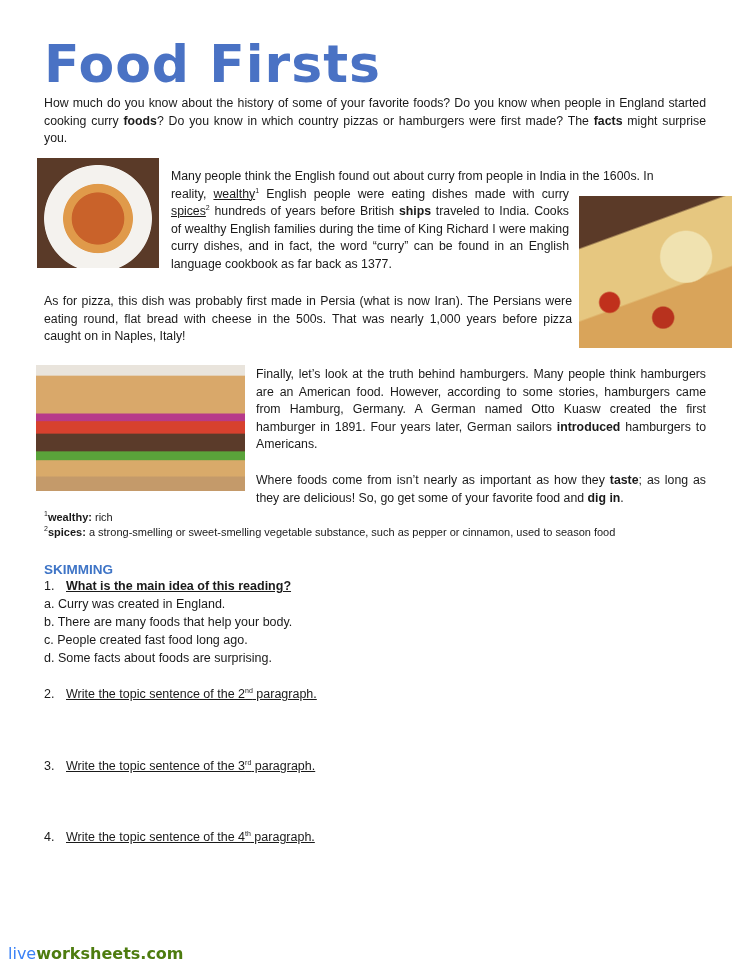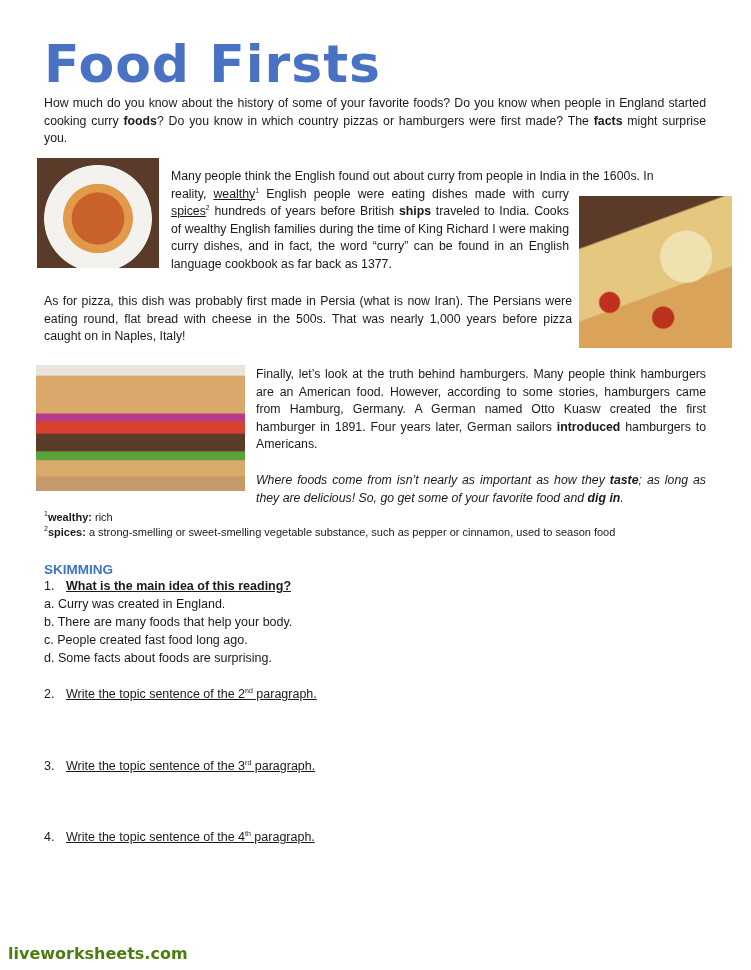--- a/index.html
+++ b/index.html
@@ -13,21 +13,21 @@
       left: 44px; top: 40px; font-family: "DejaVu Sans", sans-serif;
       font-weight: bold; font-size: 52px; line-height: 48px; color: #4a72c4;
       letter-spacing: 1px;
     }
     .p { text-align: justify; margin: 0; }
     .intro { left: 44px; top: 95px; width: 662px; }
     .para1a { left: 171px; top: 168px; width: 538px; }
     .para1b { left: 171px; top: 185.5px; width: 398px; }
     .para2 { left: 44px; top: 293px; width: 528px; }
     .para3 { left: 256px; top: 366px; width: 450px; }
-    .para4 { left: 256px; top: 472px; width: 450px; font-style: italic; }
+    .para4 { left: 256px; top: 472px; width: 450px; }
     b { font-weight: bold; }
     u { text-decoration: underline; }
     sup { font-size: 7px; line-height: 0; vertical-align: 5px; }
     .foot { left: 44px; font-size: 11px; line-height: 15px; }
     .foot1 { top: 510px; }
     .foot2 { top: 525px; }
     .img { overflow: hidden; }
     .curry { left: 37px; top: 158px; width: 122px; height: 110px;
       background: radial-gradient(ellipse at 50% 55%, #c9622a 0 30%, #e09a4a 31% 40%, #f4f2ee 41% 62%, #5a3a28 63%); }
     .pizza { left: 579px; top: 196px; width: 153px; height: 152px;
@@ -39,21 +39,21 @@
       background: linear-gradient(180deg, #e9e4dc 0 8%, #d9a86a 9% 38%, #b73a8a 39% 44%, #d7412e 45% 54%, #5b3b2a 55% 68%, #5aa33a 69% 75%, #d9aa6a 76% 88%, #c49a6a 89%); }
     .skimming { left: 44px; top: 561px; font-weight: bold; color: #3e74c6; font-size: 13.5px; }
     .q { left: 44px; font-size: 12.5px; text-decoration: underline; }
     .q1 { top: 578px; }
     .q1 .num { display: inline-block; width: 22px; }
     .opt { left: 44px; font-size: 12.5px; }
     .oa { top: 596px; } .ob { top: 614px; } .oc { top: 632px; } .od { top: 650px; }
     .q2 { top: 686px; } .q3 { top: 758px; } .q4 { top: 829px; }
     .q .n { display: inline-block; width: 22px; }
     .logo { left: 8px; top: 945px; font-family: "DejaVu Sans", sans-serif; font-size: 16px; color: #444; }
-    .logo .live { color: #4d7c0f; font-weight: bold; }
+    .logo .live { color: #3b82f6; font-weight: normal; }
     .logo .ws { font-weight: bold; color: #4d7c0f; }
   </style>
 </head>
 <body>
 
 <div class="abs title">Food Firsts</div>
 
 <p class="abs p intro"><span>How much do you know about the history of some of your favorite foods? Do you know when people in England started cooking curry </span><b>foods</b><span>? Do you know in which country pizzas or hamburgers were first made? The </span><b>facts</b><span> might surprise you.</span></p>
 
 <div class="abs img curry"></div>

